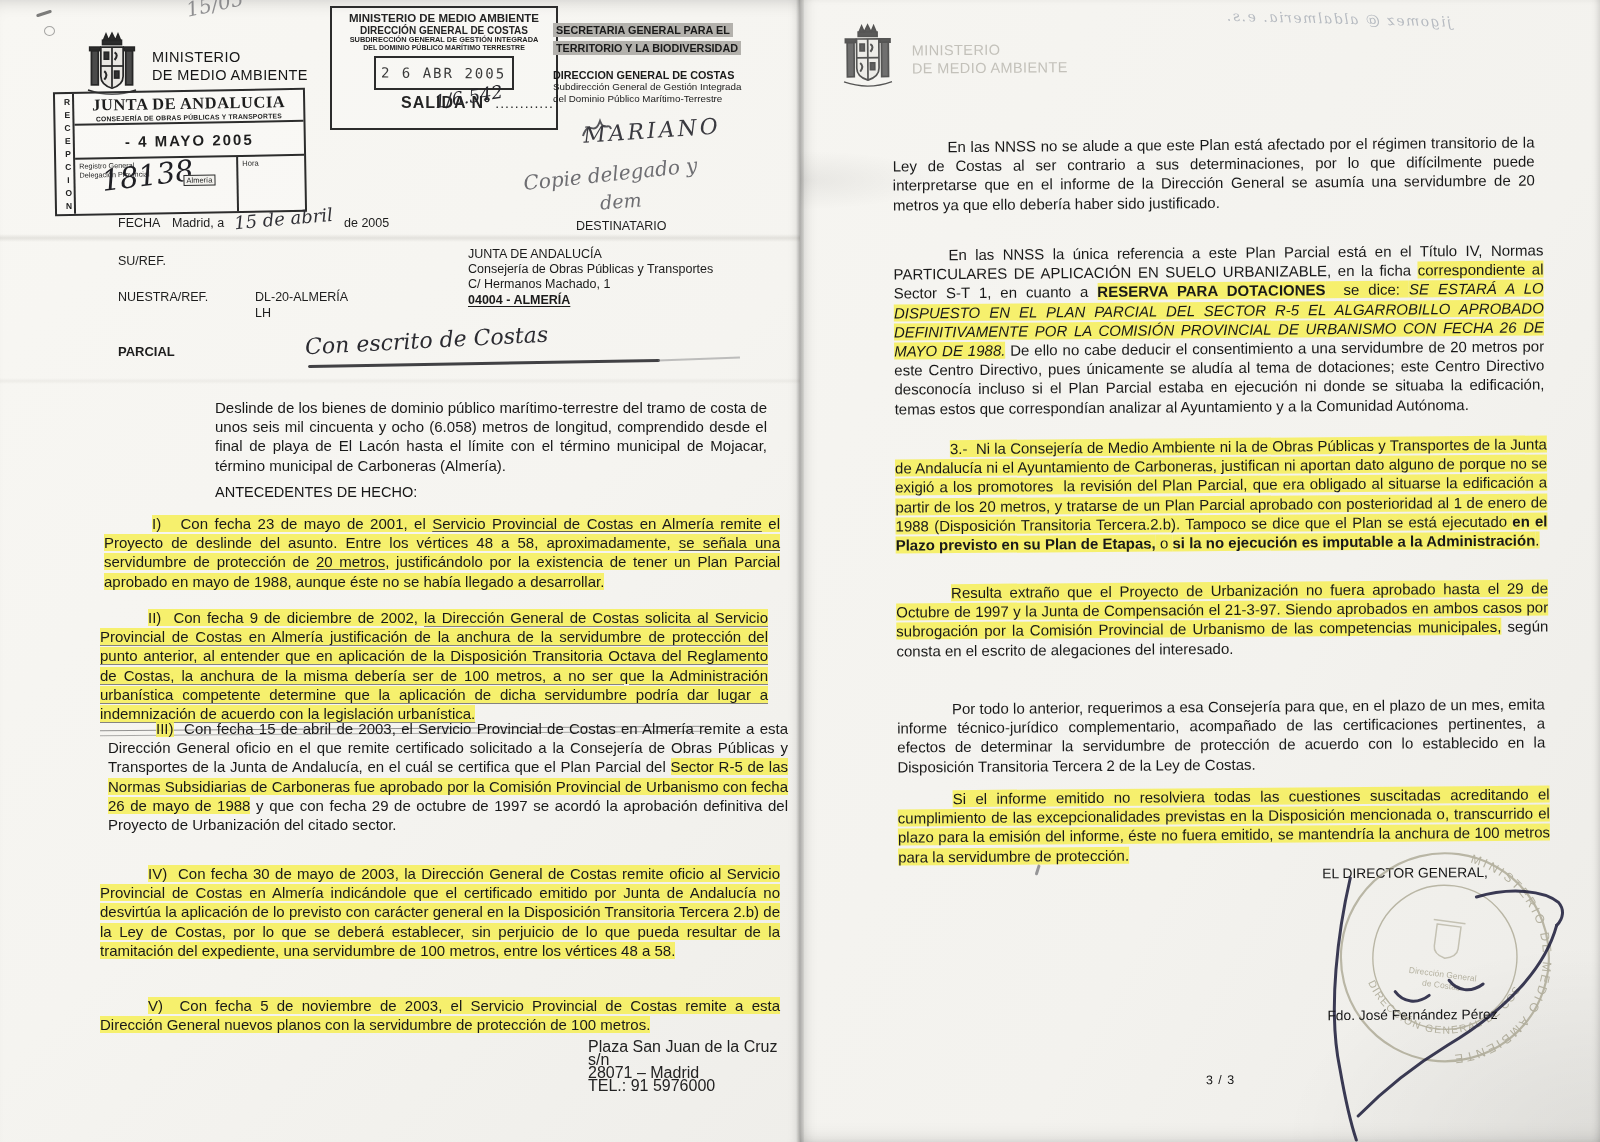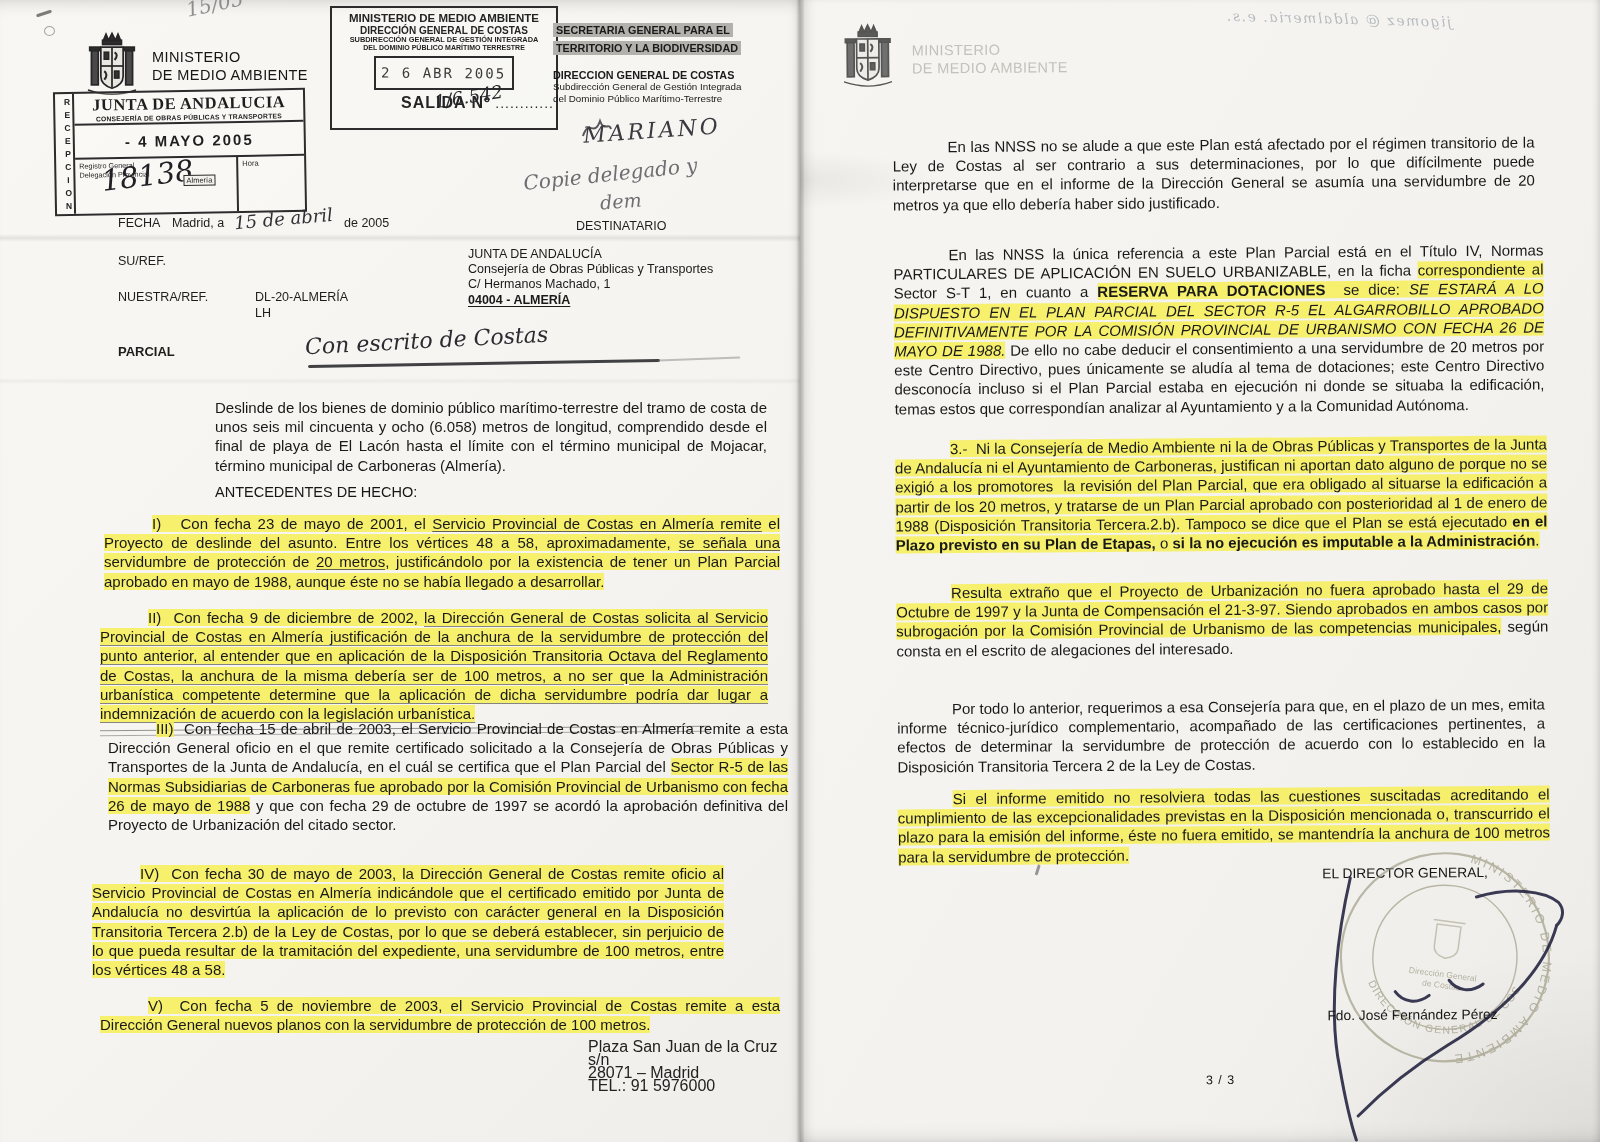--- a/index.html
+++ b/index.html
@@ -151,21 +151,21 @@
 
     <p class="abs para ind" style="left:100px;top:608px;width:668px;margin:0;">
       <span class="hl">II)&nbsp;&nbsp;Con fecha 9 de diciembre de 2002, </span><span class="hl ulp">la Dirección General de Costas solicita al Servicio Provincial de Costas en Almería justificación de la anchura de la servidumbre de protección del punto anterior, al entender que en aplicación de la Disposición Transitoria Octava del Reglamento de Costas, la anchura de la misma debería ser de 100 metros, a no ser que la Administración urbanística competente determine que la aplicación de dicha servidumbre podría dar lugar a indemnización de acuerdo con la legislación urbanística.</span>
     </p>
     <div class="abs" style="left:100px;top:728px;width:610px;height:4px;border-top:1.5px solid rgba(95,95,95,.65);border-bottom:1.5px solid rgba(95,95,95,.5);transform:rotate(-.4deg);"></div>
 
     <p class="abs para ind" style="left:100px;top:711px;width:680px;margin:8px;">
       <span class="hl">III)</span><span>&nbsp;&nbsp;Con fecha 15 de abril de 2003, el Servicio Provincial de Costas en Almería remite a esta Dirección General oficio en el que remite certificado solicitado a la Consejería de Obras Públicas y Transportes de la Junta de Andalucía, en el cuál se certifica que el Plan Parcial del </span><span class="hl">Sector R-5 de las Normas Subsidiarias de Carboneras fue aprobado por la Comisión Provincial de Urbanismo con fecha 26 de mayo de 1988</span><span> y que con fecha 29 de octubre de 1997 se acordó la aprobación definitiva del Proyecto de Urbanización del citado sector.</span>
     </p>
 
-    <p class="abs para ind" style="left:92px;top:864px;width:632px;margin:0;">
+    <p class="abs para ind" style="left:100px;top:864px;width:680px;margin:0;">
       <span class="hl">IV)&nbsp;&nbsp;Con fecha 30 de mayo de 2003, la Dirección General de Costas remite oficio al Servicio Provincial de Costas en Almería indicándole que el certificado emitido por Junta de Andalucía no desvirtúa la aplicación de lo previsto con carácter general en la Disposición Transitoria Tercera 2.b) de la Ley de Costas, por lo que se deberá establecer, sin perjuicio de lo que pueda resultar de la tramitación del expediente, una servidumbre de 100 metros, entre los vértices 48 a 58.</span>
     </p>
 
     <p class="abs para ind" style="left:100px;top:996px;width:680px;margin:0;">
       <span class="hl">V)&nbsp;&nbsp;Con fecha 5 de noviembre de 2003, el Servicio Provincial de Costas remite a esta Dirección General nuevos planos con la servidumbre de protección de 100 metros.</span>
     </p>
 
     <div class="abs" style="left:588px;top:1040px;font-size:16px;line-height:13px;color:#222;">
       <div>Plaza San Juan de la Cruz s/n</div>
       <div>28071 – Madrid</div>

